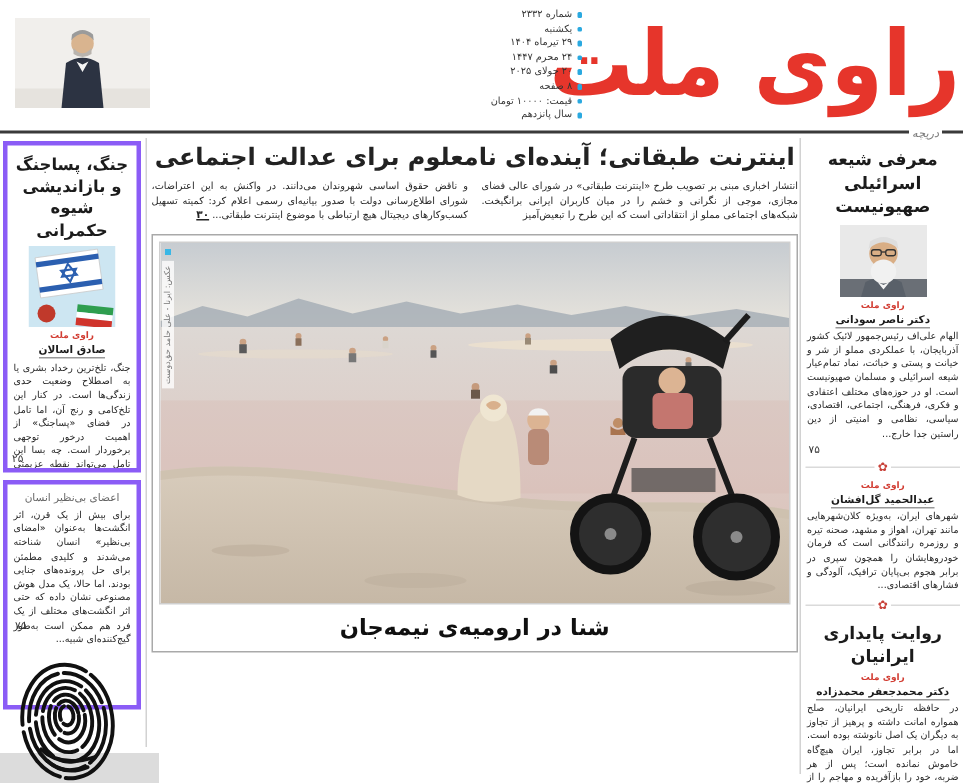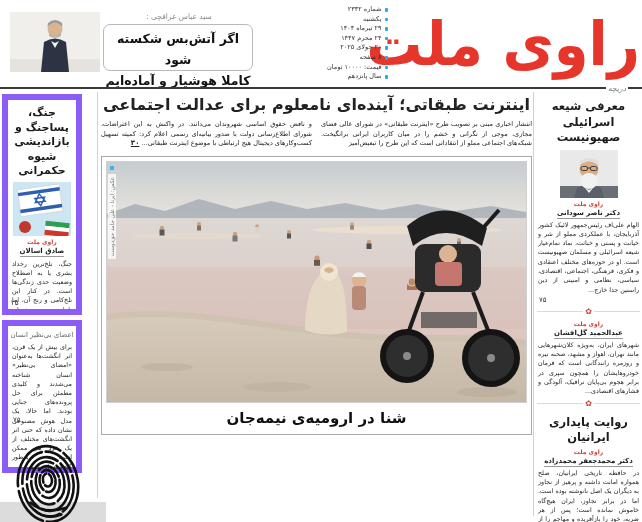--- a/index.html
+++ b/index.html
@@ -20,21 +20,21 @@
         padding-top:3px;color:#111;background:#fff;box-sizing:border-box;}
   .quote-ref{position:absolute;top:63px;left:74px;font-size:7px;color:#333;}
   .araghchi-photo{position:absolute;top:12px;left:10px;width:90px;height:60px;}
   .top-rule{position:absolute;top:87px;left:0;width:642px;height:2px;background:#3a3a3a;}
   .edge-ref{position:absolute;top:93px;left:2px;font-size:7px;color:#555;}
   
   .vrule-l{position:absolute;left:97px;top:92px;width:1px;height:406px;background:#d2d2d2;}
   .vrule-r{position:absolute;left:533px;top:92px;width:1px;height:424px;background:#d2d2d2;}
   .bottom-strip{position:absolute;left:0;top:502px;width:106px;height:20px;background:#dcdcdc;}
   
-  .box{position:absolute;left:2px;width:80px;border:6px solid #8b5cf6;background:#fff;box-sizing:border-box;}
+  .box{position:absolute;left:2px;width:92px;border:3px solid #8b5cf6;background:#fff;box-sizing:border-box;}
   .box-war{top:94px;height:221px;overflow:hidden;}
   .box-finger{top:320px;height:153px;overflow:visible;}
   .l-title{margin:6px 3px 2px;font-size:11px;font-weight:bold;text-align:center;line-height:14.5px;}
   .flags{display:block;margin:3px auto 2px;}
   .credit{text-align:center;font-size:6px;font-weight:bold;color:#d23c32;line-height:8px;}
   .author{text-align:center;font-size:7px;font-weight:bold;line-height:10px;}
   .author span{border-bottom:1px solid #999;padding-bottom:1px;}
   .l-body{margin:3px 4px;font-size:6.35px;line-height:9.2px;text-align:justify;color:#1f1f1f;}
   .corner-ref{position:absolute;bottom:2px;left:3px;font-size:7px;color:#333;}
   .l-kicker{margin-top:5px;text-align:center;font-size:7px;color:#666;}
@@ -102,25 +102,20 @@
     <li>
         <span class="blt"></span>
         <span>قیمت: ۱۰۰۰۰ تومان</span>
       </li>
     <li>
         <span class="blt"></span>
         <span>سال پانزدهم</span>
       </li>
   </ul>
 
-  <div class="quote-attrib">سید عباس عراقچی :</div>
-  <div class="quote-box">
-    <div>اگر آتش‌بس شکسته شود</div>
-    <div>کاملا هوشیار و آماده‌ایم</div>
-  </div>
   <div class="quote-ref">۲۵</div>
 
   <svg class="araghchi-photo" width="90" height="60" viewBox="0 0 90 60">
     <rect width="90" height="60" fill="#f1efec"></rect>
     <rect y="47" width="90" height="13" fill="#e6e3de"></rect>
     <path d="M31,60 L34,30 Q45,23 56,30 L59,60 Z" fill="#2c3342"></path>
     <path d="M41,29 L45,36 L49,29 L45,31 Z" fill="#f4f4f4"></path>
     <circle cx="45" cy="17" r="7.5" fill="#d9b48f"></circle>
     <path d="M37.5,15 Q45,6 52.5,15 L52,11 Q45,5 38,11 Z" fill="#9b9b9b"></path>
     <path d="M39,20 Q45,27 51,20 L51,24 Q45,28 39,24 Z" fill="#b9b4ae"></path>

